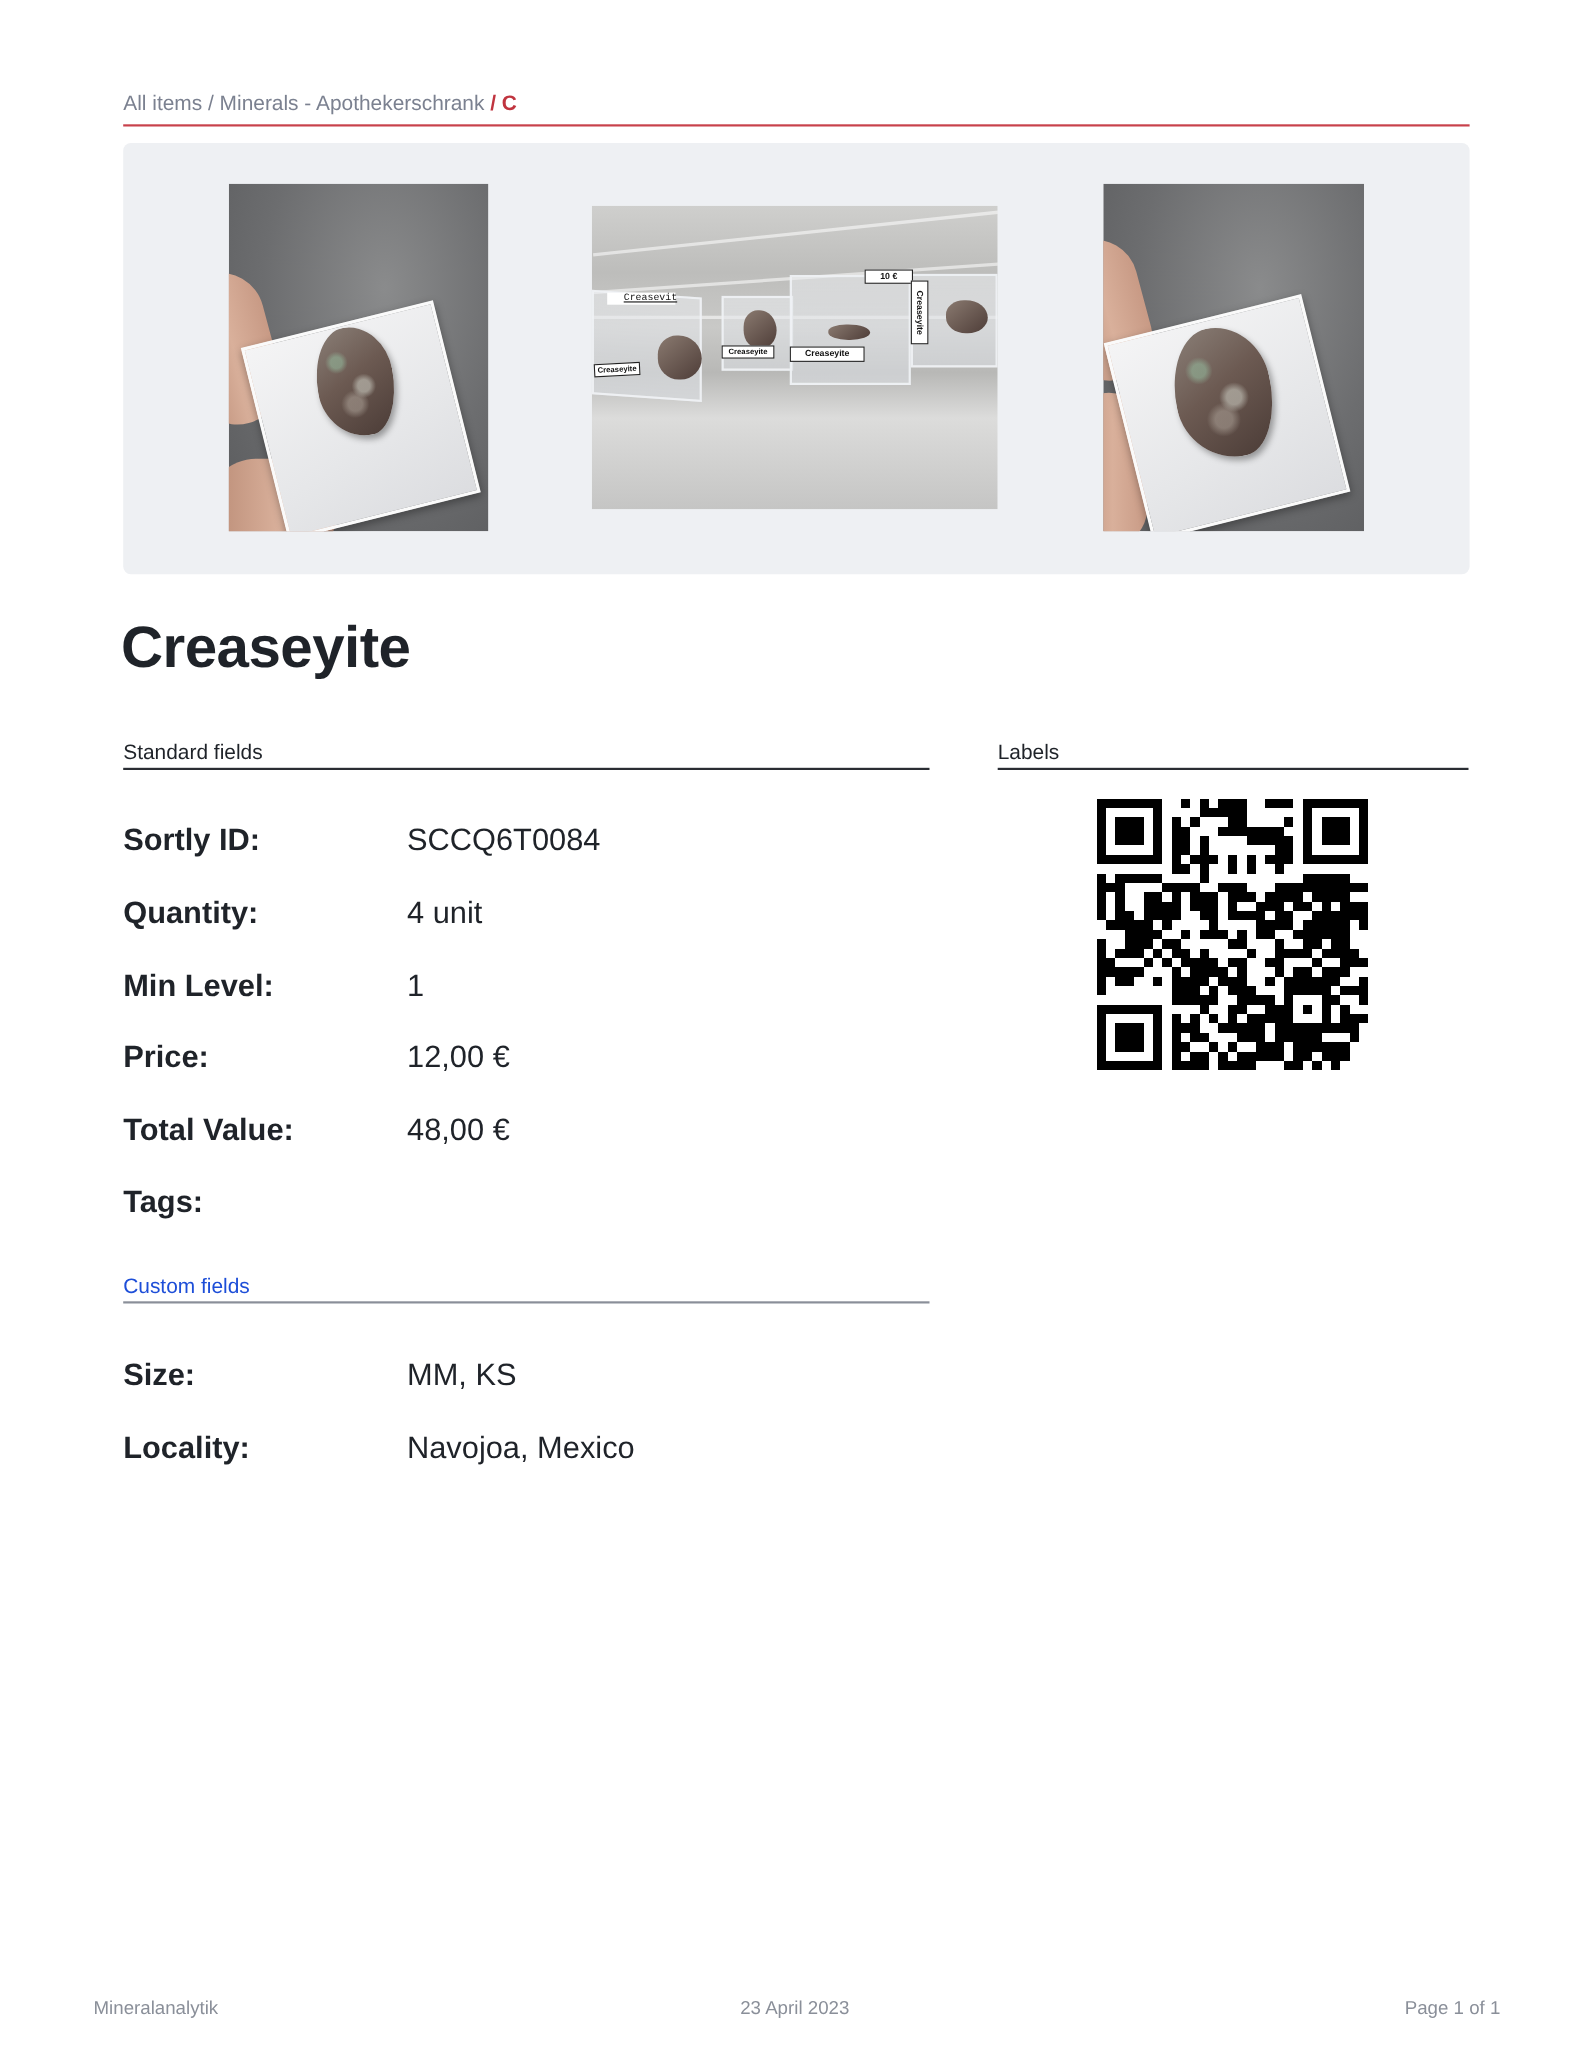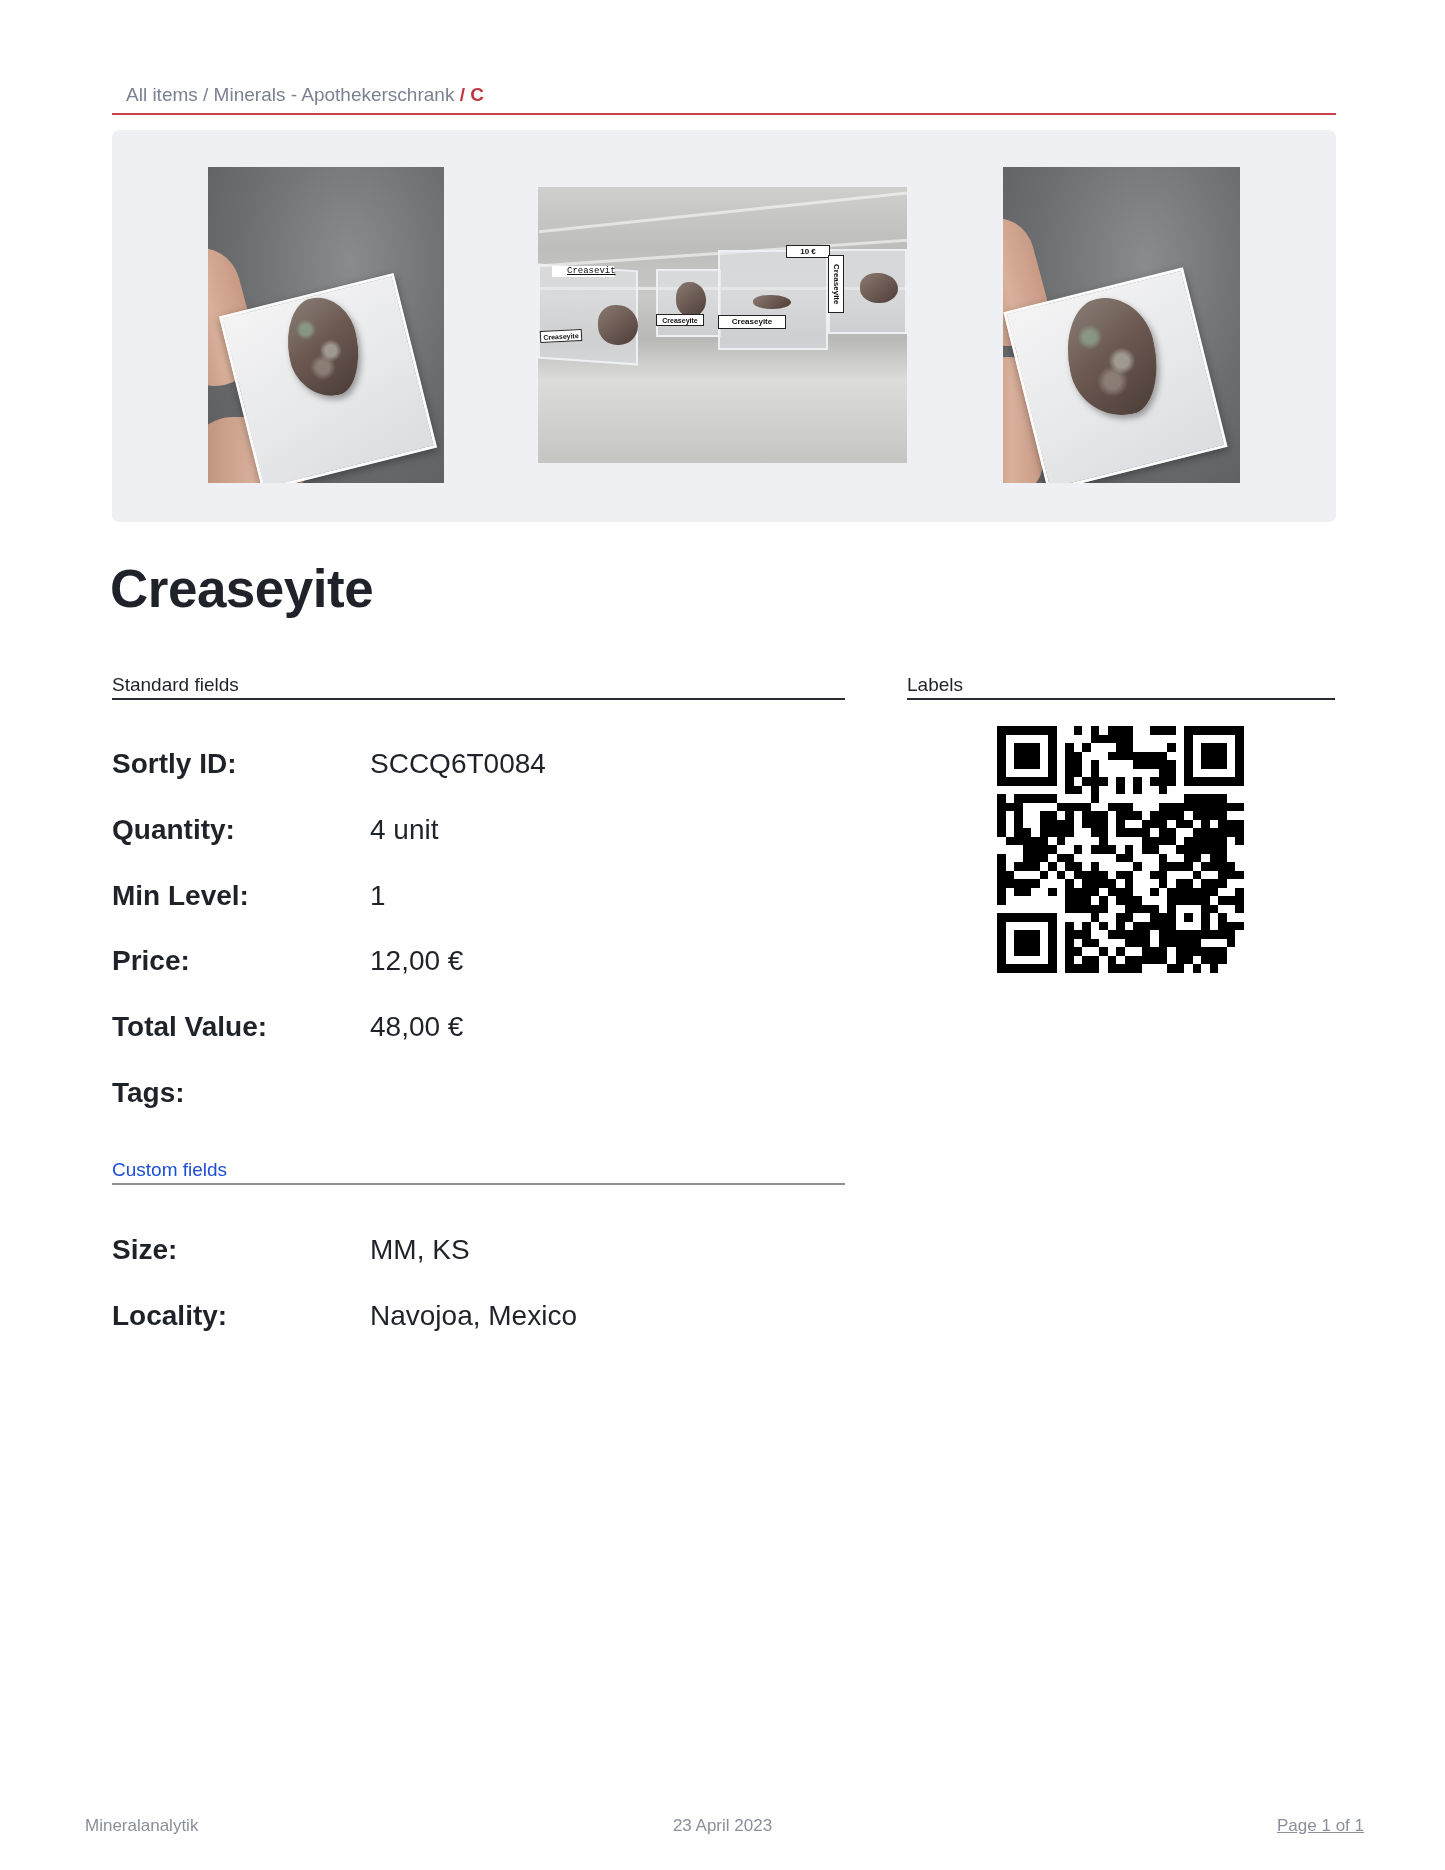--- a/index.html
+++ b/index.html
@@ -1,20 +1,20 @@
 <!DOCTYPE html>
 <html><head>
 <meta charset="utf-8">
 <style>
   * { box-sizing: border-box; margin: 0; padding: 0; }
   html, body { width: 1445px; height: 1870px; background: #ffffff; overflow: hidden; }
   body { position: relative; font-family: "Liberation Sans", sans-serif; color: #1f2329; }
 
   .breadcrumb {
-    position: absolute; left: 126px; top: 84px; width: 1224px;
+    position: absolute; left: 112px; top: 84px; width: 1224px;
     font-size: 19px; color: #7b8190; line-height: 22px; white-space: nowrap;
   }
   .breadcrumb .current { color: #c0343f; font-weight: 600; }
   .breadcrumb-rule { position: absolute; left: 112px; top: 113px; width: 1224px; height: 2px; background: #c8414b; }
 
   .gallery {
     position: absolute; left: 112px; top: 130px; width: 1224px; height: 392px;
     background: #eef0f3; border-radius: 7px;
   }
   .photo { position: absolute; overflow: hidden; }
@@ -319,13 +319,13 @@
     <rect x="8" y="28" width="4" height="1"></rect>
       <rect x="13" y="28" width="4" height="1"></rect>
       <rect x="20" y="28" width="2" height="1"></rect>
       <rect x="23" y="28" width="1" height="1"></rect>
       <rect x="25" y="28" width="1" height="1"></rect>
   </g>
 </svg>
 
 <div class="footer" style="left:85px;">Mineralanalytik</div>
 <div class="footer" style="left:0; width:1445px; text-align:center;">23 April 2023</div>
-<div class="footer" style="right:81px; text-align:right;text-decoration:underline;">Page 1 of 1</div>
+<div class="footer" style="right:81px; text-align:right;">Page 1 of 1</div>
 
 </body></html>

